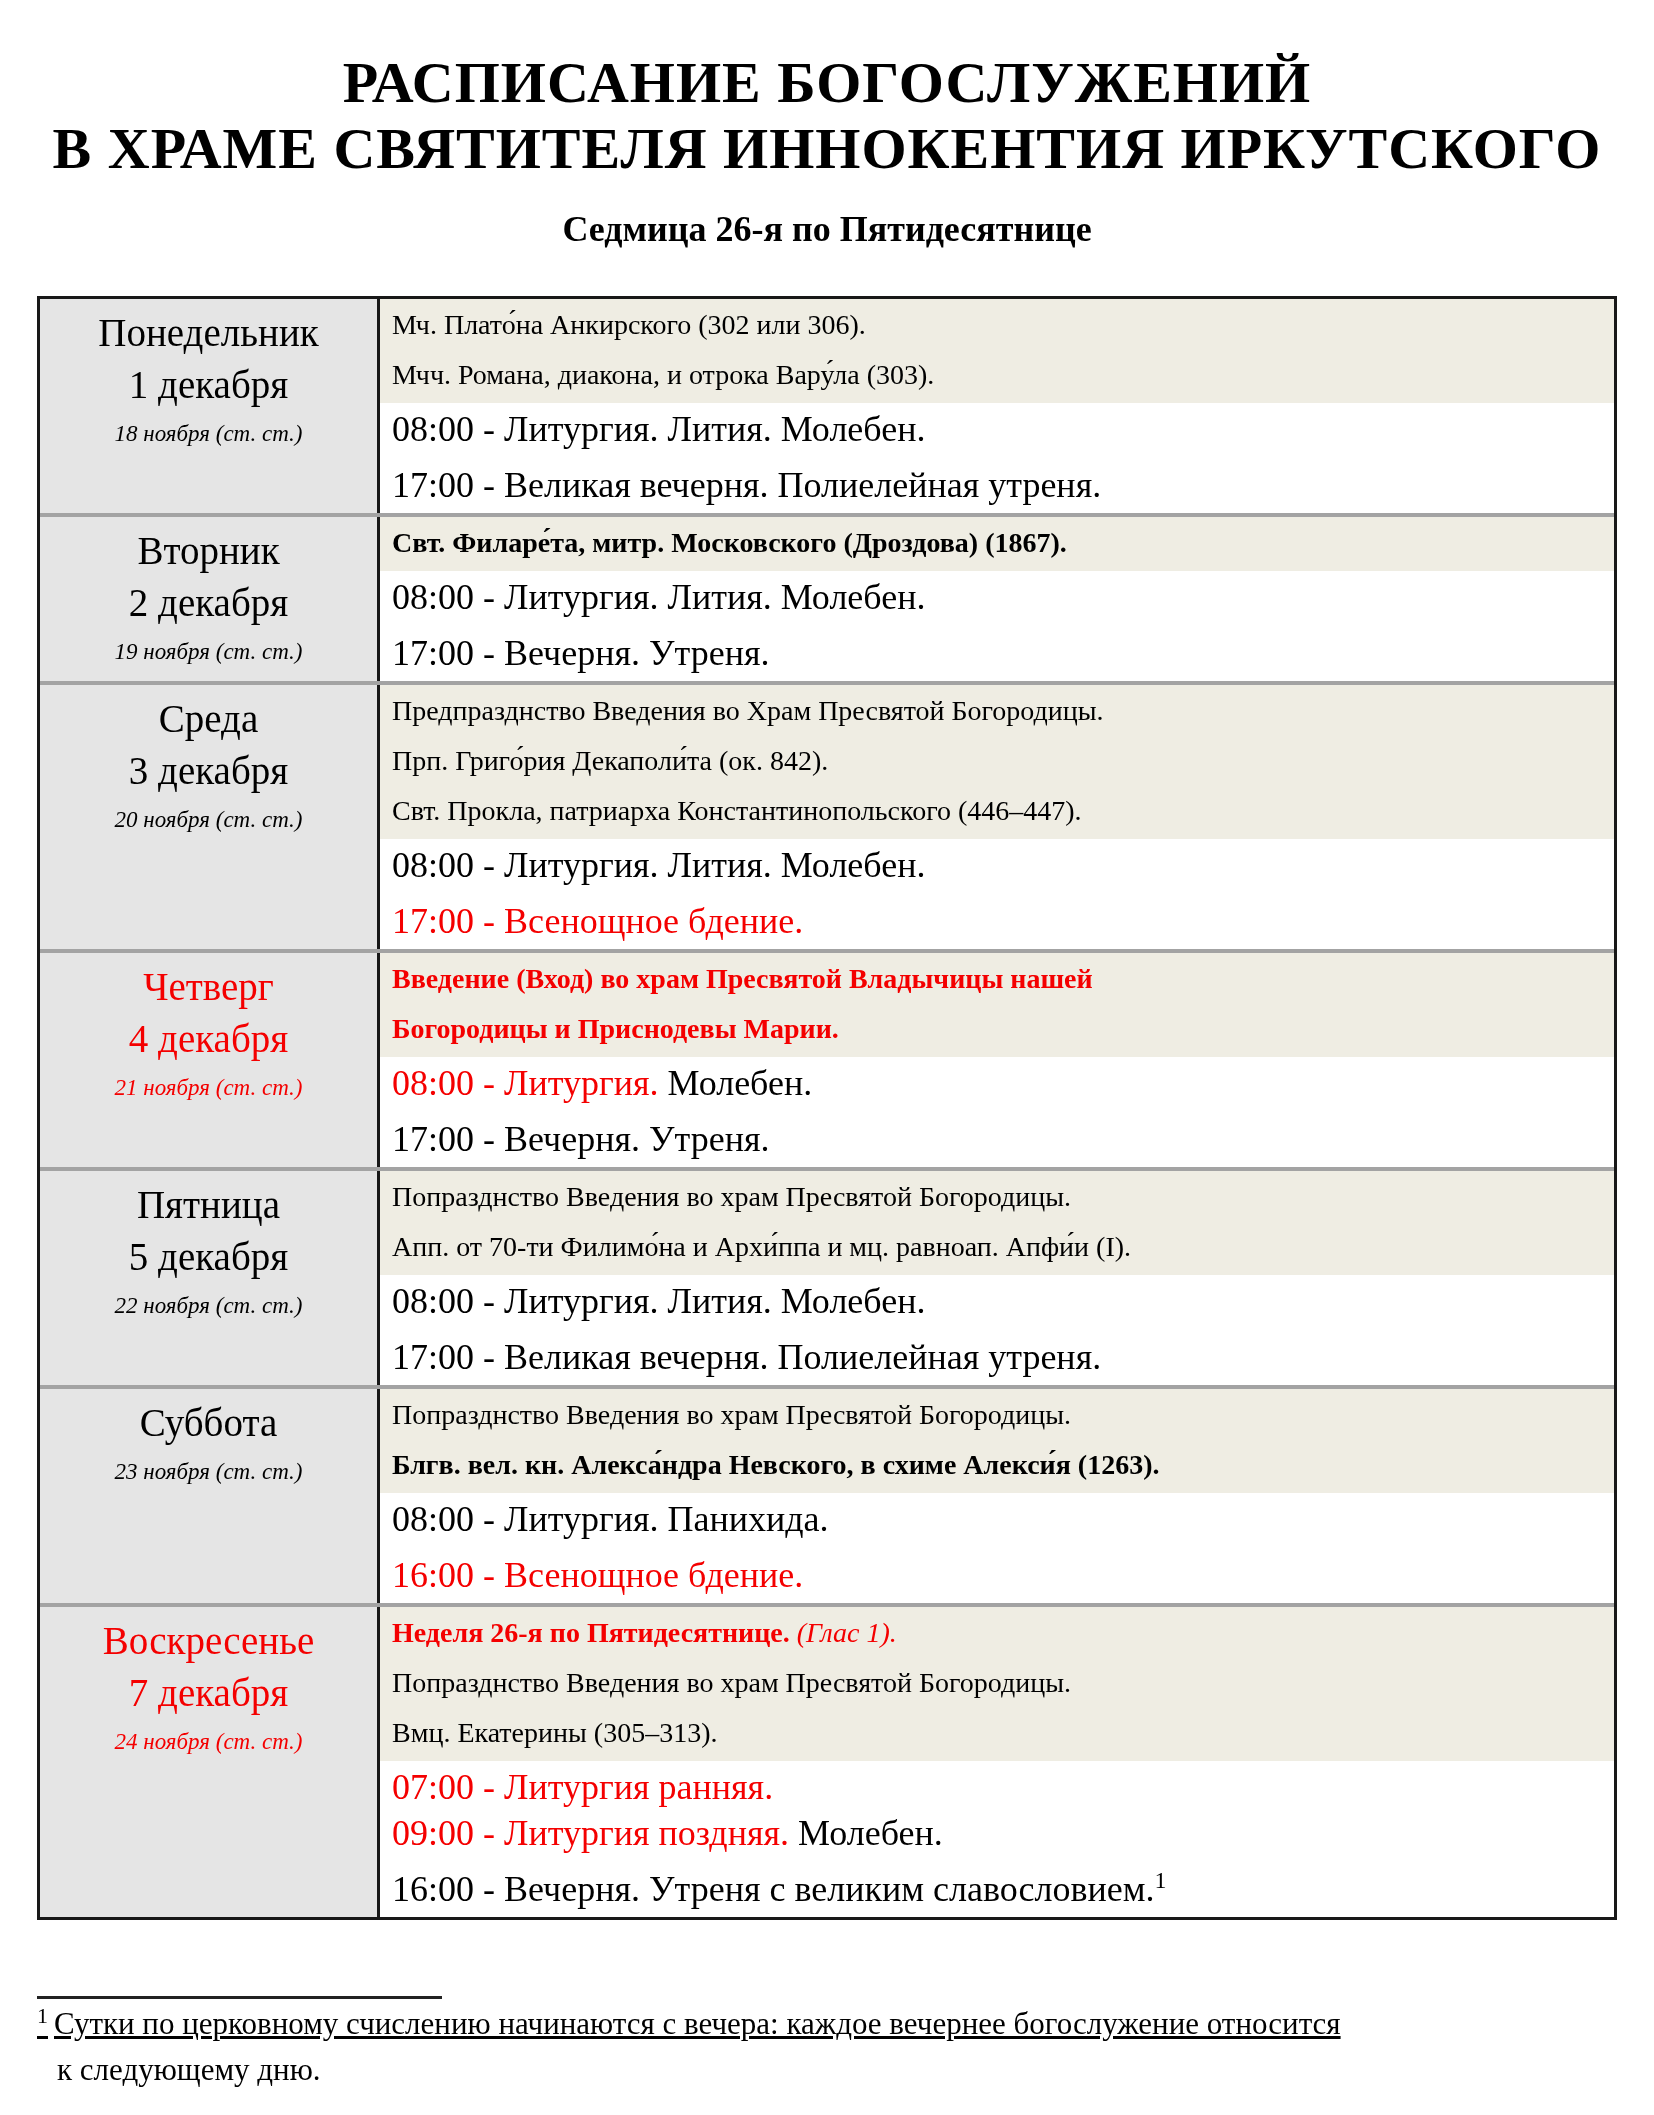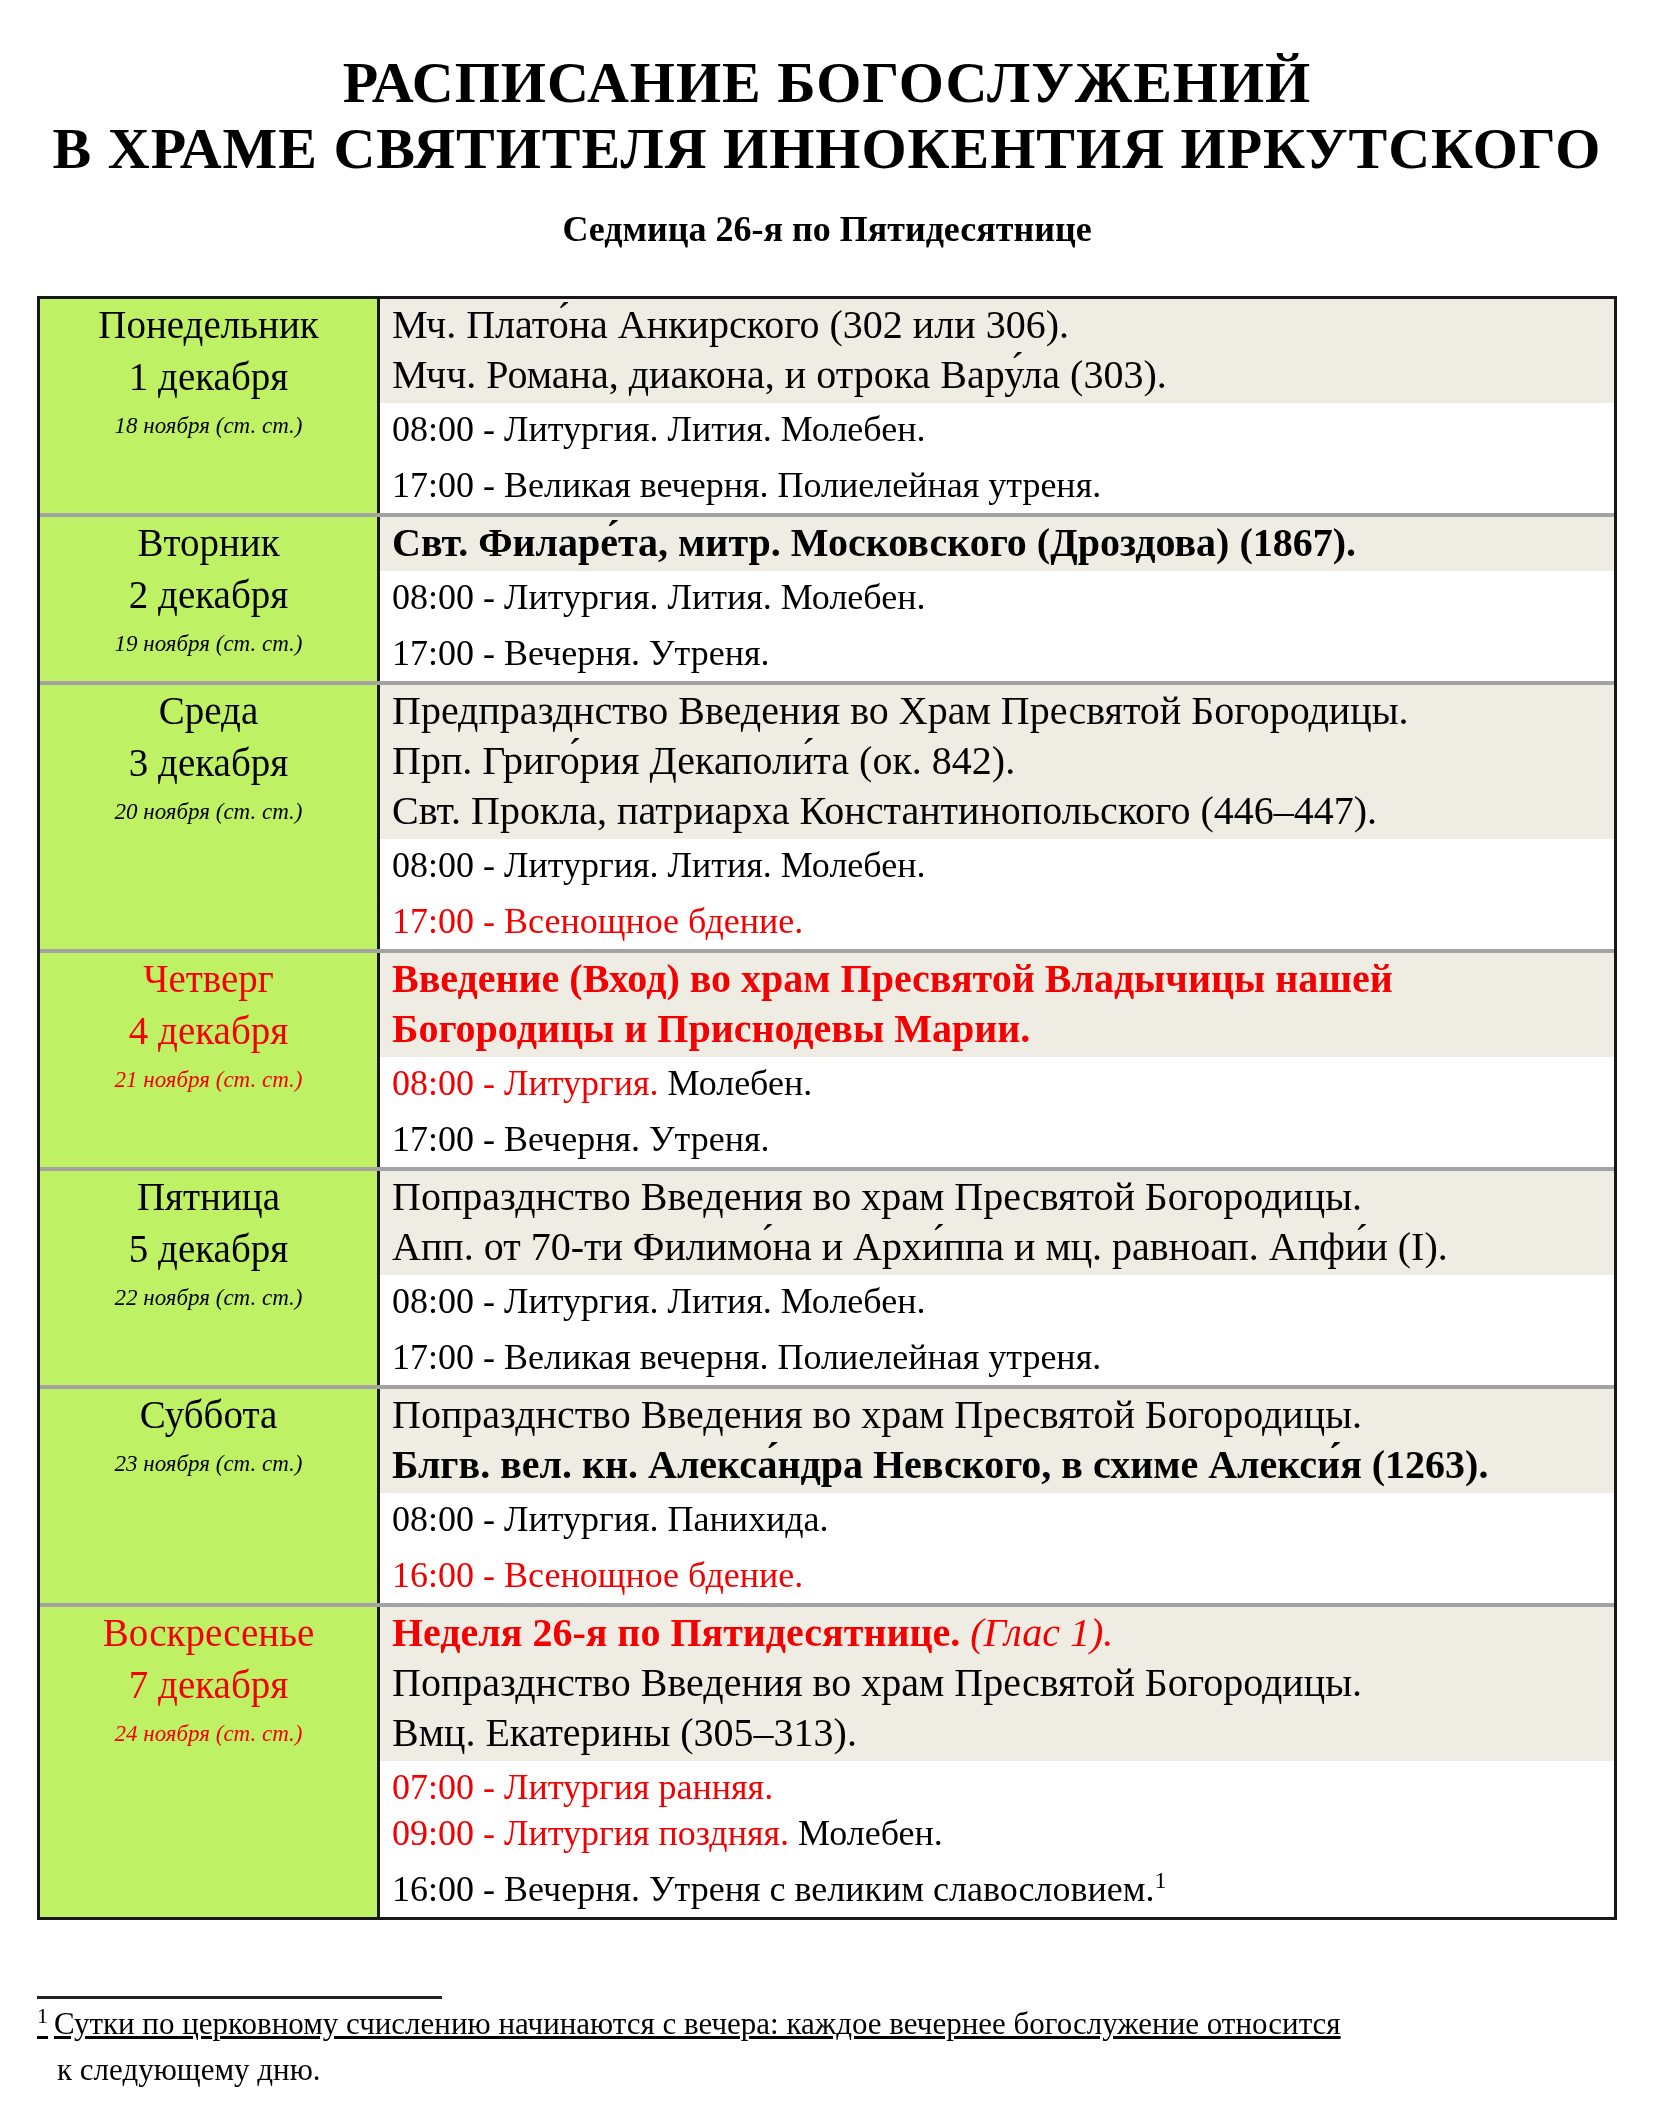--- a/index.html
+++ b/index.html
@@ -33,40 +33,41 @@
     width: 1580px;
     border: 3px solid #181818;
     box-sizing: border-box;
   }
   .row { display: flex; }
   .row + .row { border-top: 4px solid #a3a3a3; }
   .day-cell {
     width: 340px;
     flex: 0 0 340px;
     box-sizing: border-box;
-    background: #bef264;
+    background: #e5e5e5;
     border-right: 3px solid #181818;
     text-align: center;
+    padding-top: 8px;
   }
   .day-name { font-size: 39px; line-height: 52px; }
   .day-date { font-size: 39px; line-height: 52px; }
   .day-old  { font-size: 23px; line-height: 46px; font-style: italic; }
   .red-day .day-name, .red-day .day-date, .red-day .day-old { color: #f40000; }
   .content-cell {
     flex: 1 1 auto;
     background: #ffffff;
     box-sizing: border-box;
     padding-bottom: 6px;
     min-width: 0;
   }
   .feasts {
     background: #efede3;
     padding: 1px 6px 3px 12px;
   }
-  .feast-line { font-size: 40px; line-height: 50px; white-space: nowrap; }
+  .feast-line { font-size: 28px; line-height: 50px; white-space: nowrap; }
   .services { padding-left: 12px; padding-right: 3px; }
   .service-line { font-size: 36px; line-height: 44px; margin-top: 12px; white-space: nowrap; }
   .service-line:first-child { margin-top: 4px; }
   .service-line.tight { margin-top: 2px; }
   .b { font-weight: bold; }
   .i { font-style: italic; }
   .r { color: #f40000; }
   sup { font-size: 24px; line-height: 0; }
   .footnote { margin: 76px 0 0 37px; }
   .footnote-rule {

